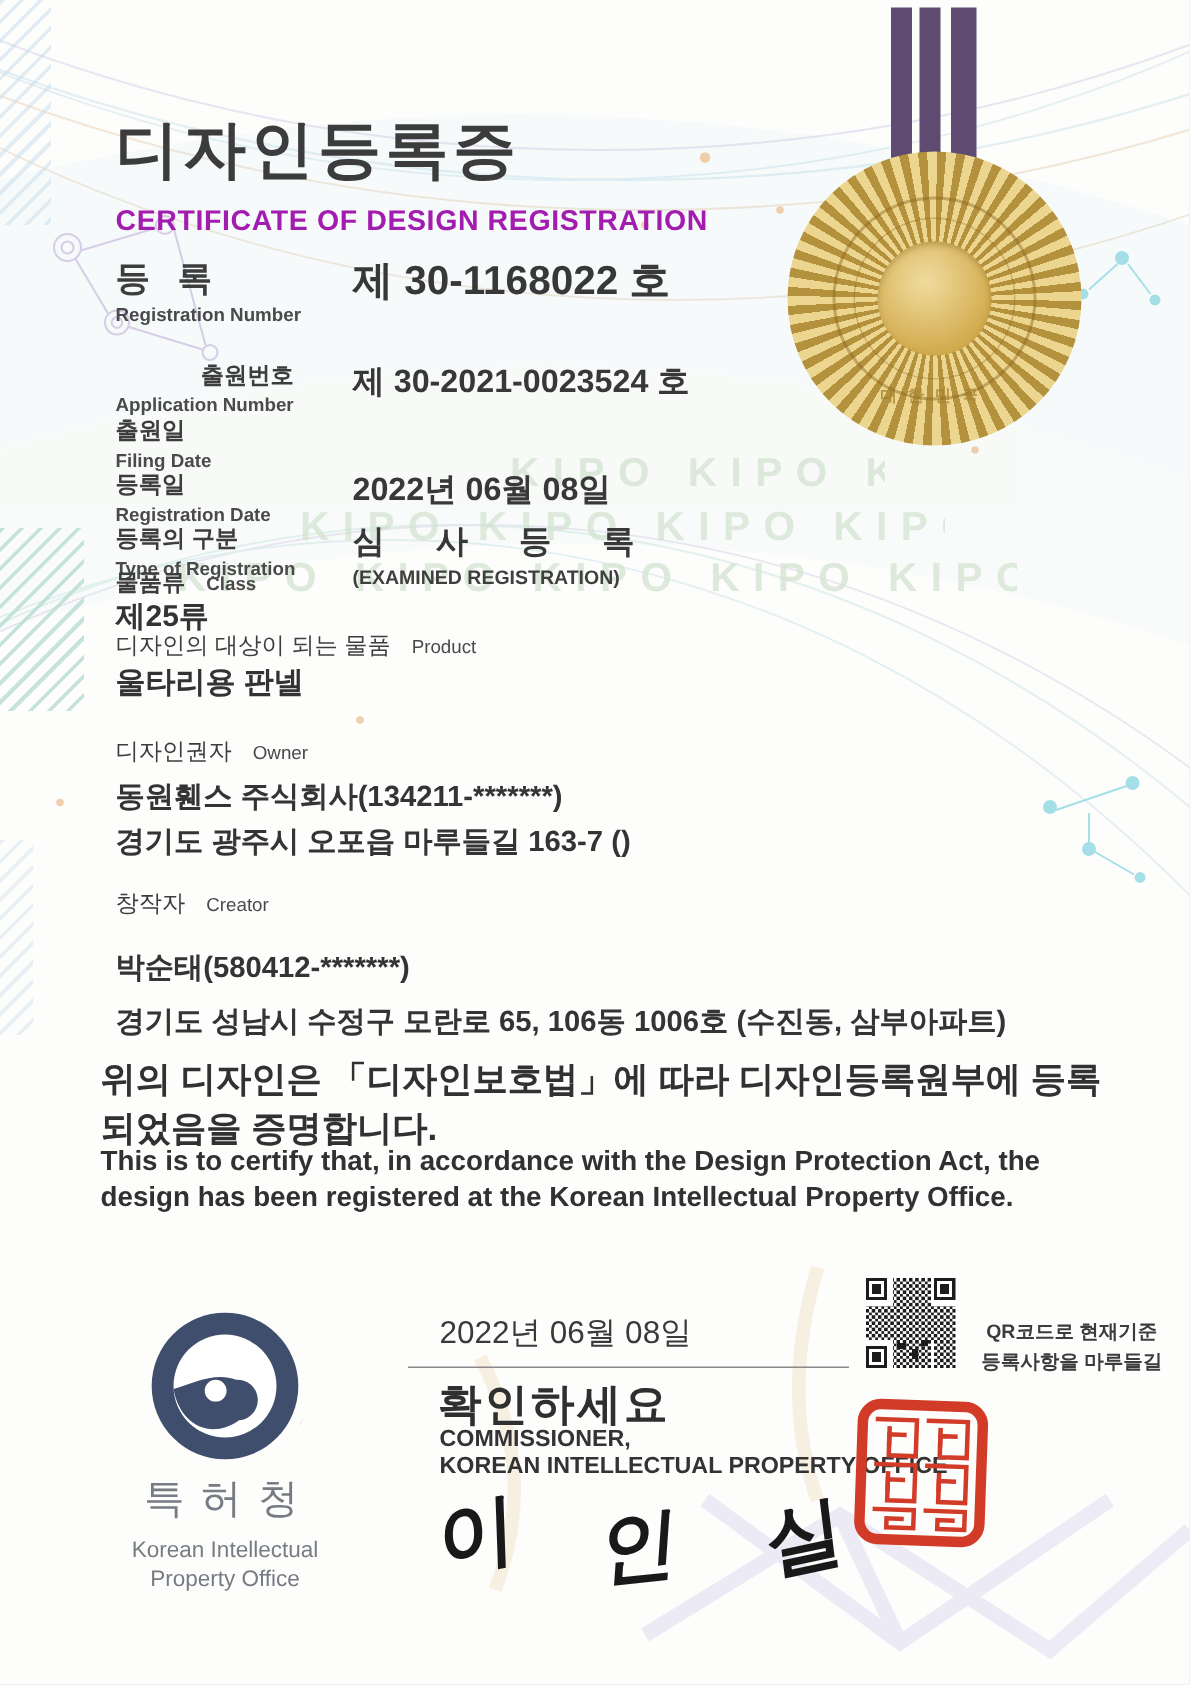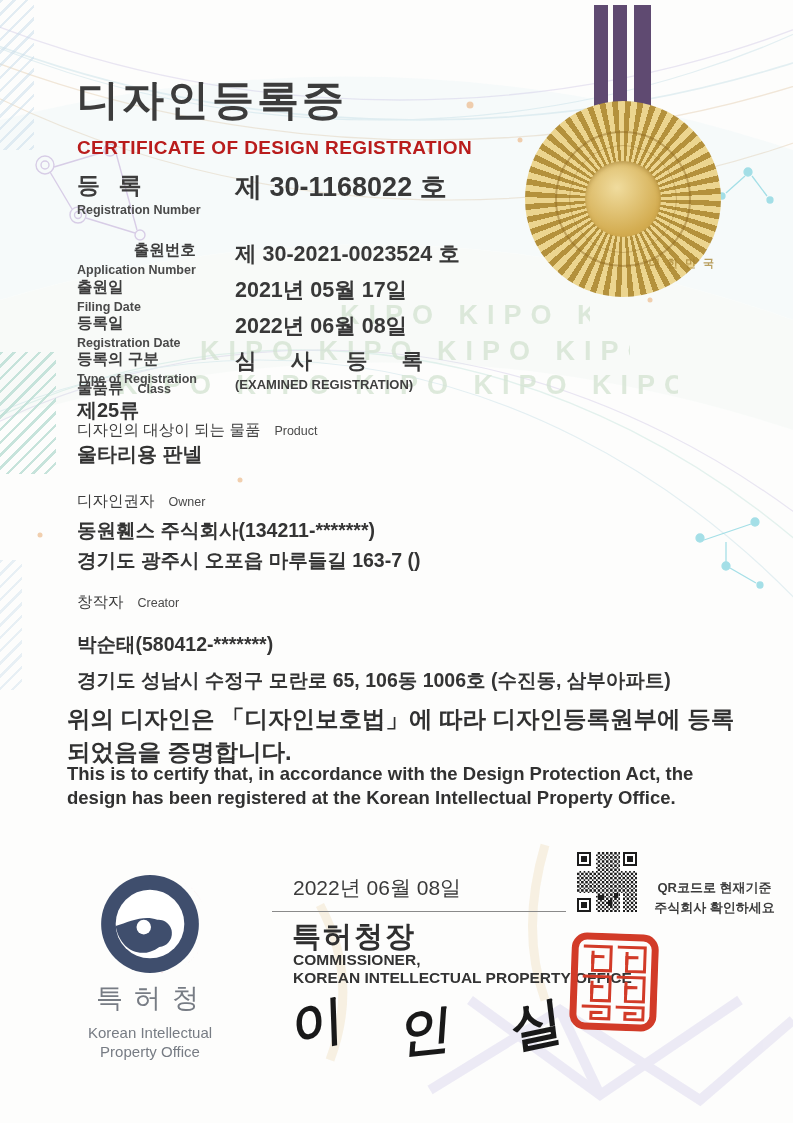--- a/index.html
+++ b/index.html
@@ -21,25 +21,25 @@
   .medal{position:absolute;left:525px;top:101px;width:196px;height:196px;}
   .medal .burst{position:absolute;inset:0;border-radius:50%;
     background:repeating-conic-gradient(from 1deg,#b4913c 0 3.6deg,#ecd58f 3.6deg 7.5deg);}
   .medal .disc{position:absolute;inset:15px;border-radius:50%;
     background:radial-gradient(circle at 38% 30%,#eed златой,#e9cf8a 0%,#d8b45e 55%,#c39c42 100%);}
   .medal .ring1{position:absolute;inset:30px;border:2px solid rgba(140,103,32,.45);border-radius:50%;}
   .medal .ring2{position:absolute;inset:44px;border:1px solid rgba(140,103,32,.35);border-radius:50%;}
   .medal .core{position:absolute;inset:60px;border-radius:50%;
     background:radial-gradient(circle at 42% 35%,#f0dc9e,#d3ac50 70%);
     box-shadow:inset 0 2px 4px rgba(120,85,20,.35);}
-  .medal .emboss-text{position:absolute;left:0;right:0;bottom:26px;text-align:right;
+  .medal .emboss-text{position:absolute;left:0;right:0;bottom:26px;text-align:center;
     font-size:11px;font-weight:bold;letter-spacing:7px;color:#a5822f;opacity:.75;}
   
   .title-ko{font-size:42px;font-weight:800;letter-spacing:3px;color:#3c3c3c;}
-  .title-en{font-size:19px;font-weight:bold;color:#b91c1c;letter-spacing:.4px;}
+  .title-en{font-size:19px;font-weight:bold;color:#a21caf;letter-spacing:.4px;}
   
   .lbl-ko{font-size:15.5px;font-weight:bold;color:#3d3d3d;}
   .lbl-ko.big{font-size:23px;letter-spacing:6px;}
   .lbl-en{font-size:12.5px;font-weight:bold;color:#4a4a4a;margin-top:2px;}
   .val{font-size:21.5px;font-weight:bold;color:#383838;}
   .val.big{font-size:27px;}
   .val.spread{letter-spacing:14px;}
   .val-sub{font-size:13px;font-weight:bold;color:#3f3f3f;margin-top:2px;}
   .inline-en{font-size:12.5px;font-weight:bold;color:#4a4a4a;margin-left:14px;}
   .class-val{font-size:20px;font-weight:bold;color:#333;}
@@ -168,21 +168,20 @@
   <div class="abs" style="left:77px;top:240px;text-align:right;">
     <div class="lbl-ko">출원번호</div>
     <div class="lbl-en">Application Number</div>
   </div>
   <div class="abs val" style="left:235px;top:239px;">제 30-2021-0023524 호</div>
 
   <div class="abs" style="left:77px;top:277px;">
     <div class="lbl-ko">출원일</div>
     <div class="lbl-en">Filing Date</div>
   </div>
-  <div class="abs val" style="left:235px;top:275px;">2021년 05월 17일</div>
 
   <div class="abs" style="left:77px;top:313px;">
     <div class="lbl-ko">등록일</div>
     <div class="lbl-en">Registration Date</div>
   </div>
   <div class="abs val" style="left:235px;top:311px;">2022년 06월 08일</div>
 
   <div class="abs" style="left:77px;top:349px;">
     <div class="lbl-ko">등록의 구분</div>
     <div class="lbl-en">Type of Registration</div>
@@ -224,21 +223,21 @@
       <path d="M17,52 C21,75 41,85 59,72 A13,13 0 0 0 57,46 C44,41 30,48 17,52 Z" fill="#3f4e6d"></path>
       <circle cx="44" cy="53" r="7" fill="#ffffff"></circle>
     </svg>
     <div class="org-ko">특허청</div>
     <div class="org-en" style="margin-top:8px;">Korean Intellectual</div>
     <div class="org-en">Property Office</div>
   </div>
 
   <div class="abs issue-date" style="left:293px;top:874px;">2022년 06월 08일</div>
   <div class="date-rule"></div>
-  <div class="abs kipo-head" style="left:292px;top:917px;">특허청장</div>
+  <div class="abs kipo-head" style="left:292px;top:917px;">확인하세요</div>
   <div class="abs comm-en" style="left:293px;top:951px;">COMMISSIONER,</div>
   <div class="abs comm-en" style="left:293px;top:969px;">KOREAN INTELLECTUAL PROPERTY OFFICE</div>
 
   <div class="sig">
     <span>이</span>
     <span>인</span>
     <span>실</span>
   </div>
 
   <div class="abs" style="left:577px;top:852px;">
@@ -269,21 +268,21 @@
       </g>
       <g fill="#1c1c1c">
         <rect x="2" y="2" width="3" height="3"></rect>
           <rect x="24" y="2" width="3" height="3"></rect>
           <rect x="2" y="24" width="3" height="3"></rect>
       </g>
     </svg>
   </div>
   <div class="abs qr-caption" style="left:642px;top:878px;width:145px;text-align:center;">
     <div>QR코드로 현재기준</div>
-    <div>주식회사 확인하세요</div>
+    <div>등록사항을 마루들길</div>
   </div>
 
   <div class="seal-wrap">
     <svg width="88" height="98" viewBox="0 0 88 98">
       <rect x="4" y="4" width="80" height="90" rx="12" fill="none" stroke="#d23b28" stroke-width="7"></rect>
       <g stroke="#d23b28" stroke-width="3" fill="none" stroke-linecap="square">
         <path d="M14,14 h26 v24 h-18 v-14 h10"></path>
         <path d="M48,14 h26 v24 h-18 v-14 h10"></path>
         <path d="M14,44 h26 v24 h-18 v-14 h10"></path>
         <path d="M48,44 h26 v24 h-18 v-14 h10"></path>

